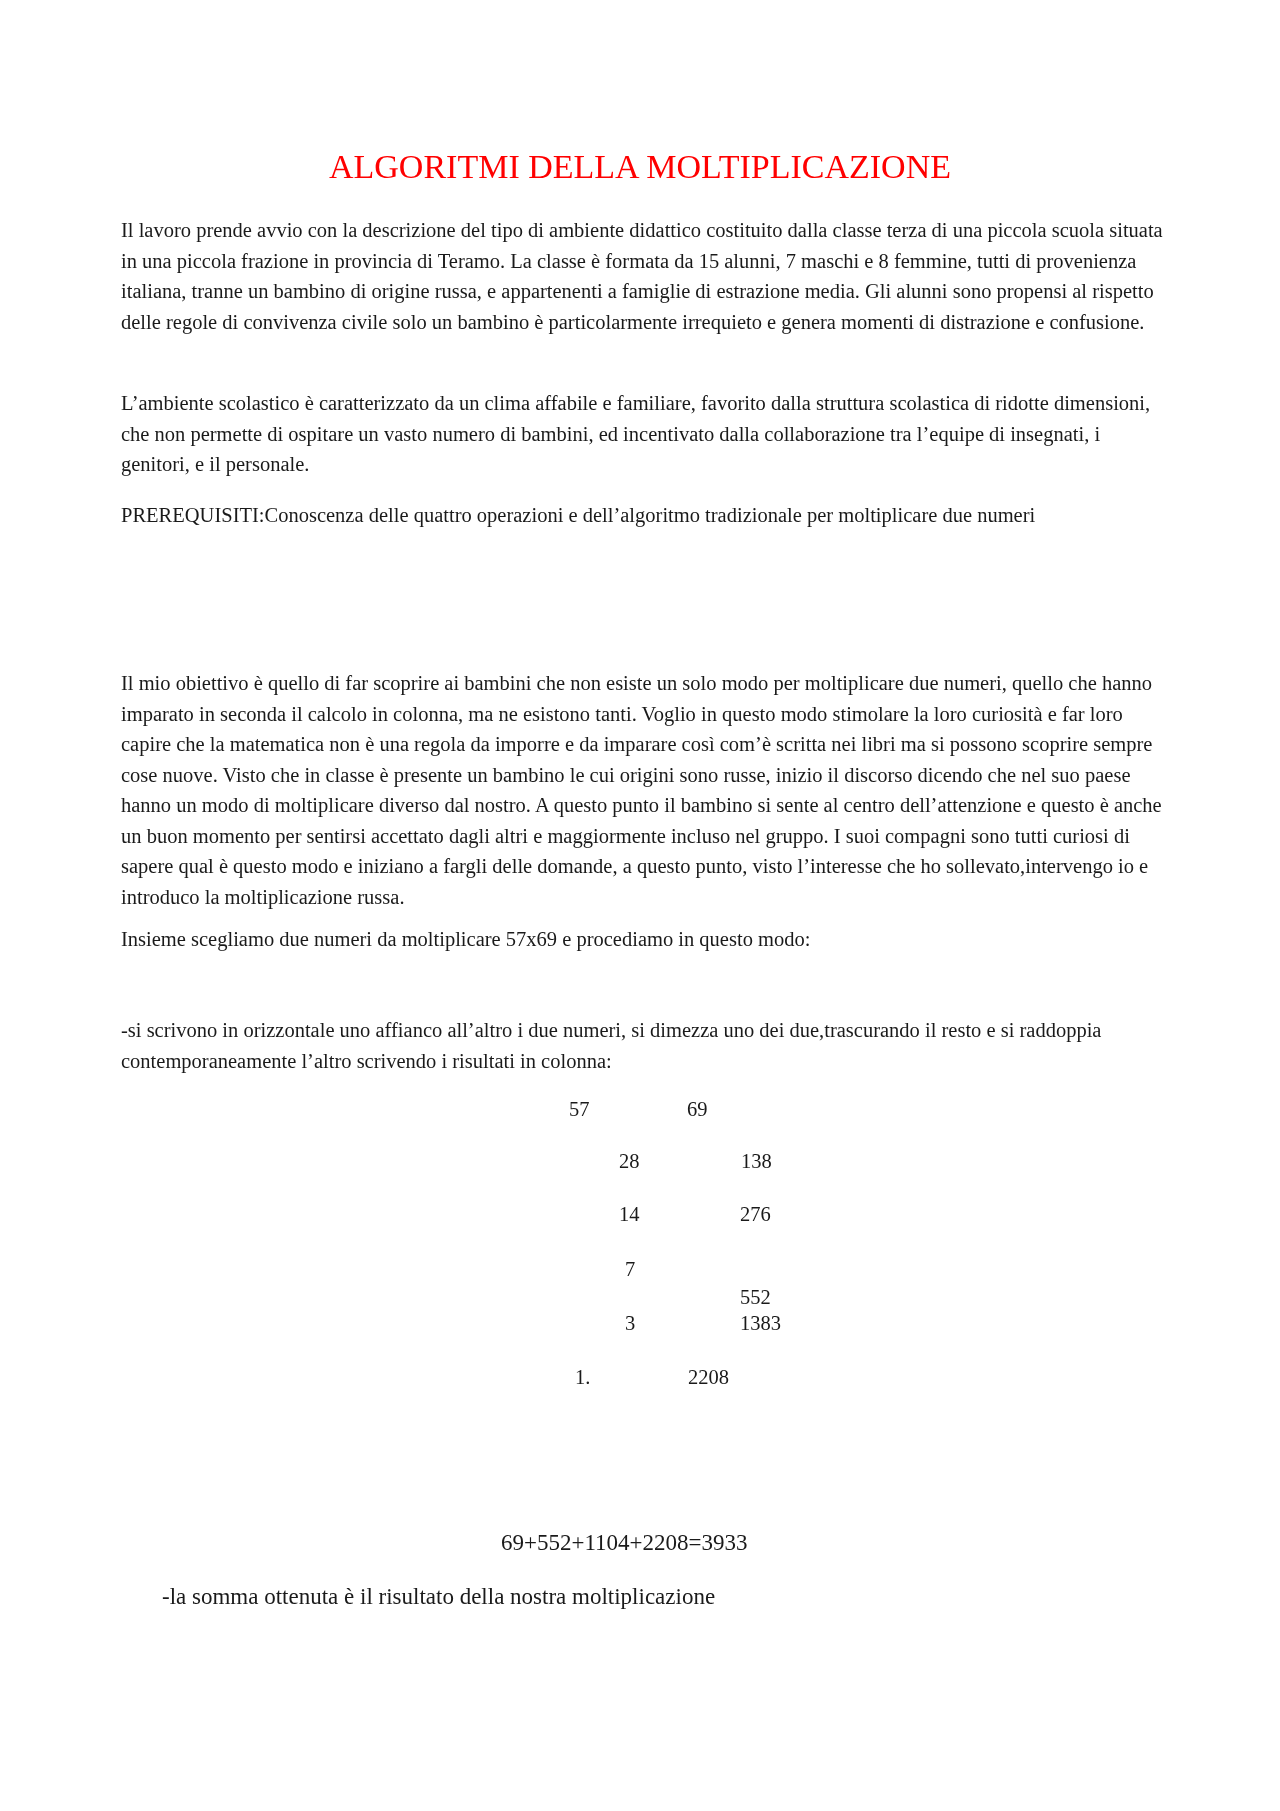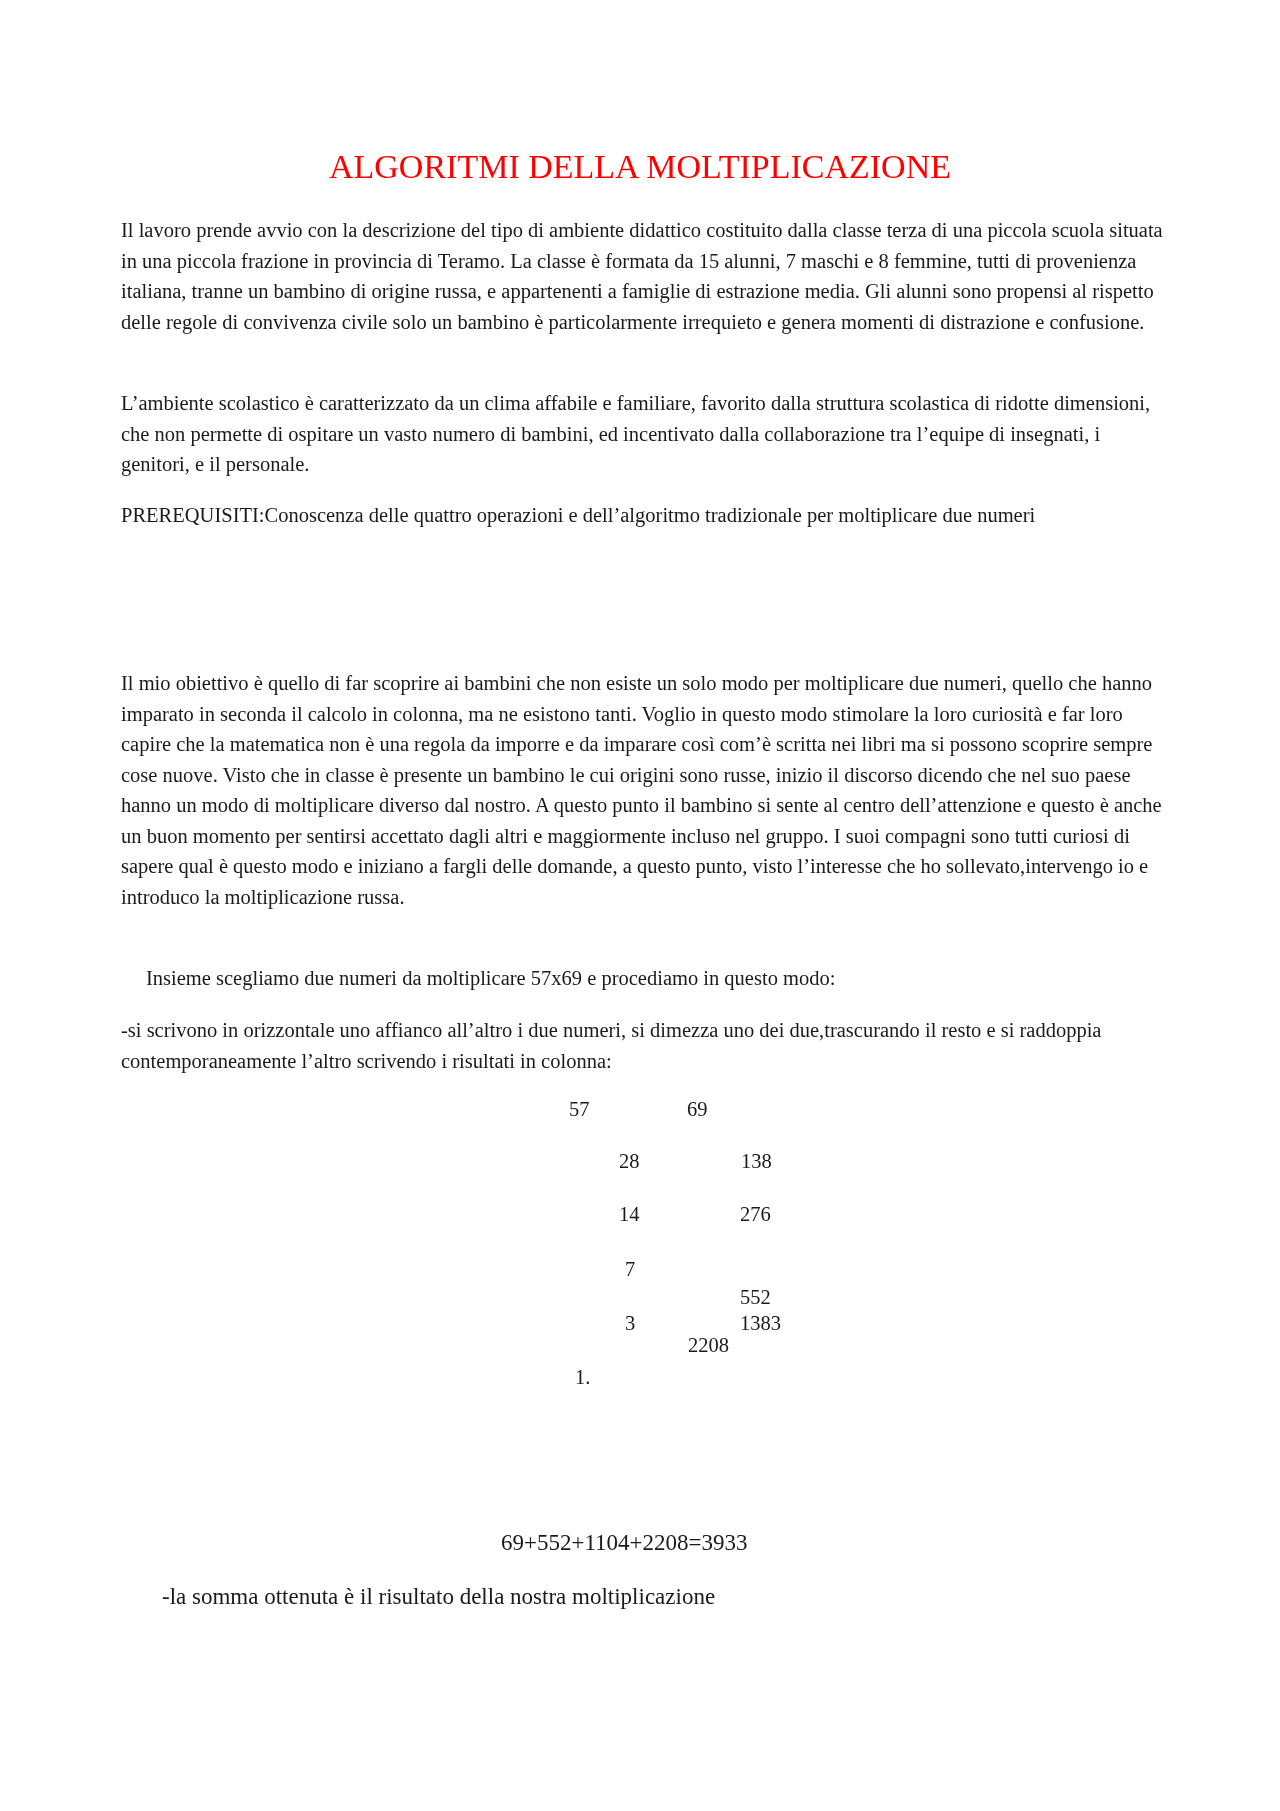--- a/index.html
+++ b/index.html
@@ -21,42 +21,42 @@
 
   <p class="p" style="top:215px;">Il lavoro prende avvio con la descrizione del tipo di ambiente didattico costituito dalla classe terza di una piccola scuola situata in una piccola frazione in provincia di Teramo. La classe è formata da 15 alunni, 7 maschi e 8 femmine, tutti di provenienza italiana, tranne un bambino di origine russa,  e appartenenti a famiglie di estrazione media. Gli alunni sono propensi al rispetto delle regole di convivenza civile solo un bambino è particolarmente irrequieto e genera momenti di distrazione e confusione.</p>
 
   <p class="p" style="top:388px;">L’ambiente scolastico è caratterizzato da un clima affabile e familiare, favorito dalla struttura scolastica di ridotte dimensioni, che non permette di ospitare un vasto numero di bambini, ed incentivato dalla collaborazione tra l’equipe di insegnati, i genitori, e il personale.</p>
 
   <p class="p" style="top:500px;">PREREQUISITI:Conoscenza delle quattro operazioni e dell’algoritmo tradizionale per moltiplicare due numeri</p>
 
 
   <p class="p" style="top:668px;">Il mio obiettivo è quello di far scoprire ai bambini che non esiste un solo modo per moltiplicare due numeri, quello che hanno imparato in seconda il calcolo in colonna, ma ne esistono tanti. Voglio in questo modo stimolare la loro curiosità e far loro capire che la matematica non è una regola da imporre e da imparare così com’è scritta nei libri ma si possono scoprire sempre cose nuove. Visto che in classe è presente un bambino le cui origini sono russe, inizio il discorso dicendo che nel suo paese hanno un modo di moltiplicare diverso dal nostro. A questo punto il bambino si sente al centro dell’attenzione e questo è anche un buon momento per sentirsi accettato dagli altri e maggiormente incluso nel gruppo. I suoi compagni sono tutti curiosi di sapere qual è questo modo e iniziano a fargli delle domande, a questo punto, visto l’interesse che ho sollevato,intervengo io e introduco la moltiplicazione russa.</p>
 
-  <p class="p" style="top:963px;margin-left:25px;">Insieme scegliamo due numeri da moltiplicare 57x69 e procediamo in questo modo:</p>
+  <p class="p" style="top:924px;">Insieme scegliamo due numeri da moltiplicare 57x69 e procediamo in questo modo:</p>
 
   <p class="p" style="top:1015px;">-si scrivono in orizzontale uno affianco all’altro i due numeri, si dimezza uno dei due,trascurando il resto e si raddoppia contemporaneamente l’altro scrivendo i risultati in colonna:</p>
 
   <div>
     <span class="num" style="left:569px; top:1097px;">57</span>
     <span class="num" style="left:687px; top:1097px;">69</span>
 
     <span class="num" style="left:619px; top:1149px;">28</span>
     <span class="num" style="left:741px; top:1149px;">138</span>
 
     <span class="num" style="left:619px; top:1202px;">14</span>
     <span class="num" style="left:740px; top:1202px;">276</span>
 
     <span class="num" style="left:625px; top:1257px;">7</span>
     <span class="num" style="left:740px; top:1285px;">552</span>
 
     <span class="num" style="left:625px; top:1311px;">3</span>
     <span class="num" style="left:740px; top:1311px;">1383</span>
 
     <span class="num" style="left:575px; top:1365px;">1.</span>
-    <span class="num" style="left:688px; top:1333px;">2208</span>
+    <span class="num" style="left:688px; top:1365px;">2208</span>
   </div>
 
 
 
   <div class="num big" style="left:501px; top:1528px;">69+552+1104+2208=3933</div>
 
   <p class="p big" style="top:1582px;margin-left:41px;">-la somma ottenuta è il risultato della nostra moltiplicazione</p>
 
 </div>
 

